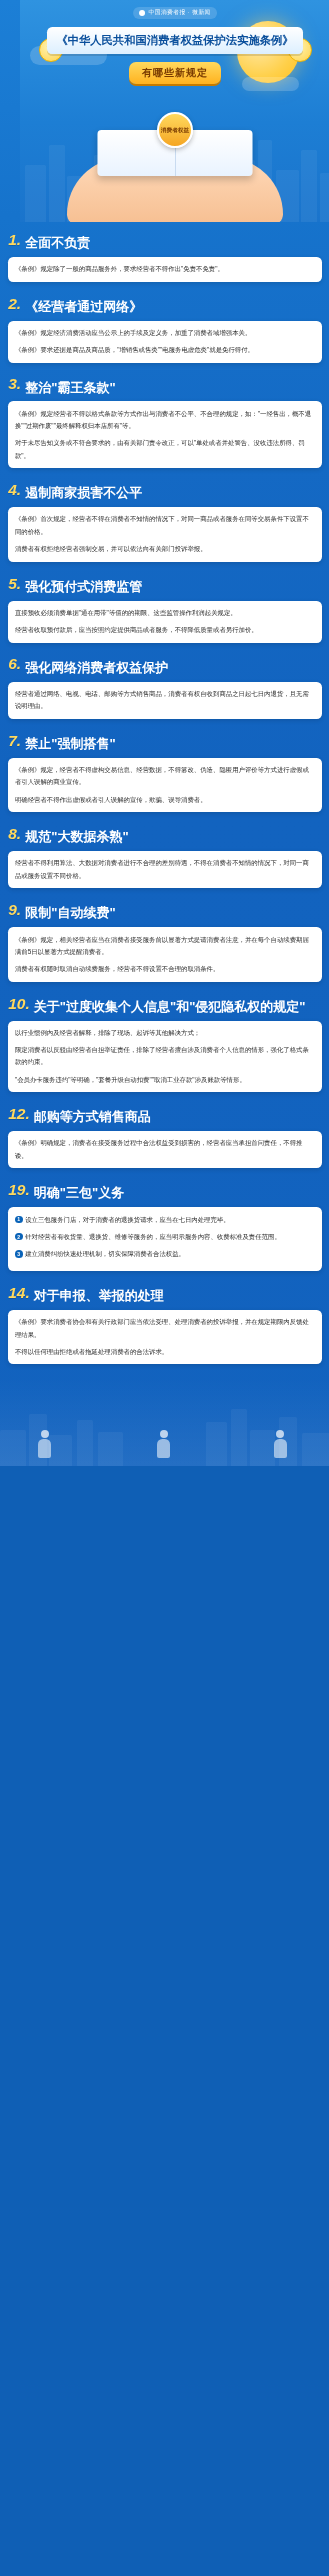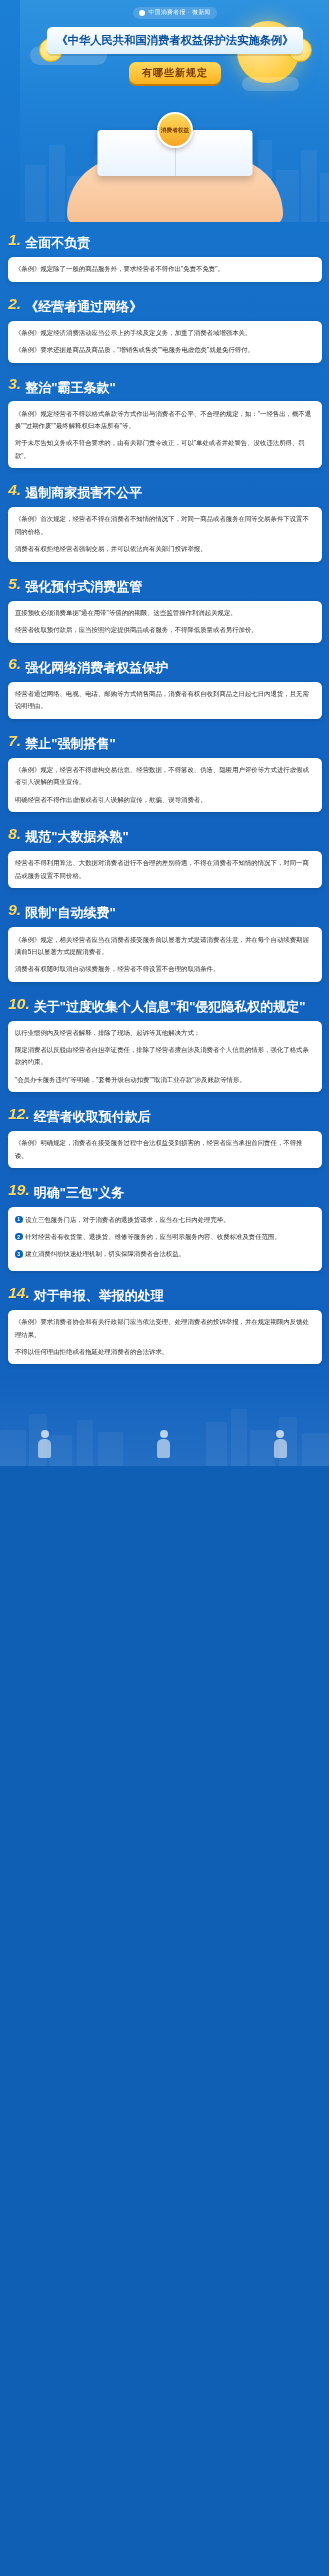--- a/index.html
+++ b/index.html
@@ -327,21 +327,21 @@
         <p>以行业惯例内及经营者解释，排除了现场、起诉等其他解决方式；</p>
         <p>限定消费者以反驳由经营者自担举证责任，排除了经营者擅自涉及消费者个人信息的情形，强化了格式条款的约束。</p>
         <p>"会员办卡服务违约"等明确，"套餐升级自动扣费""取消工业存款"涉及账款等情形。</p>
       </div>
     </div>
 
 
     <div class="item">
       <div class="item-head">
         <div class="num">12.</div>
-        <div class="head-text">经营者收取预付款后</div>
+        <div class="head-text">邮购等方式销售商品</div>
       </div>
       <div class="card">
         <p>《条例》明确规定，消费者在接受服务过程中合法权益受到损害的，经营者应当承担首问责任，不得推诿。</p>
       </div>
     </div>
 
     <div class="item">
       <div class="item-head">
         <div class="num">19.</div>
         <div class="head-text">明确"三包"义务</div>

